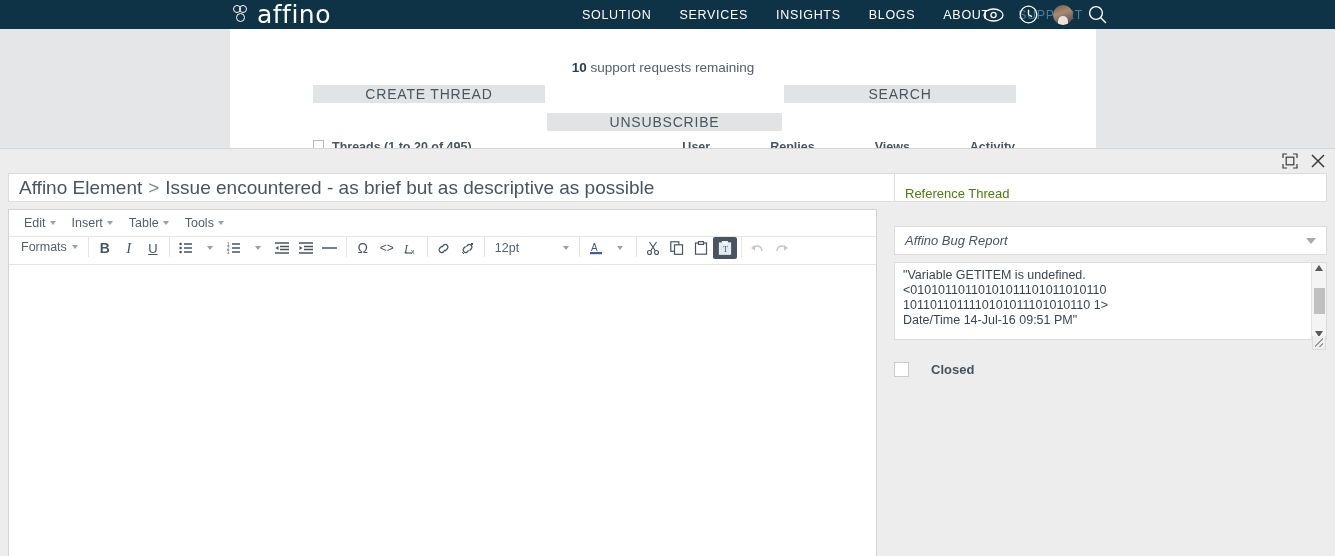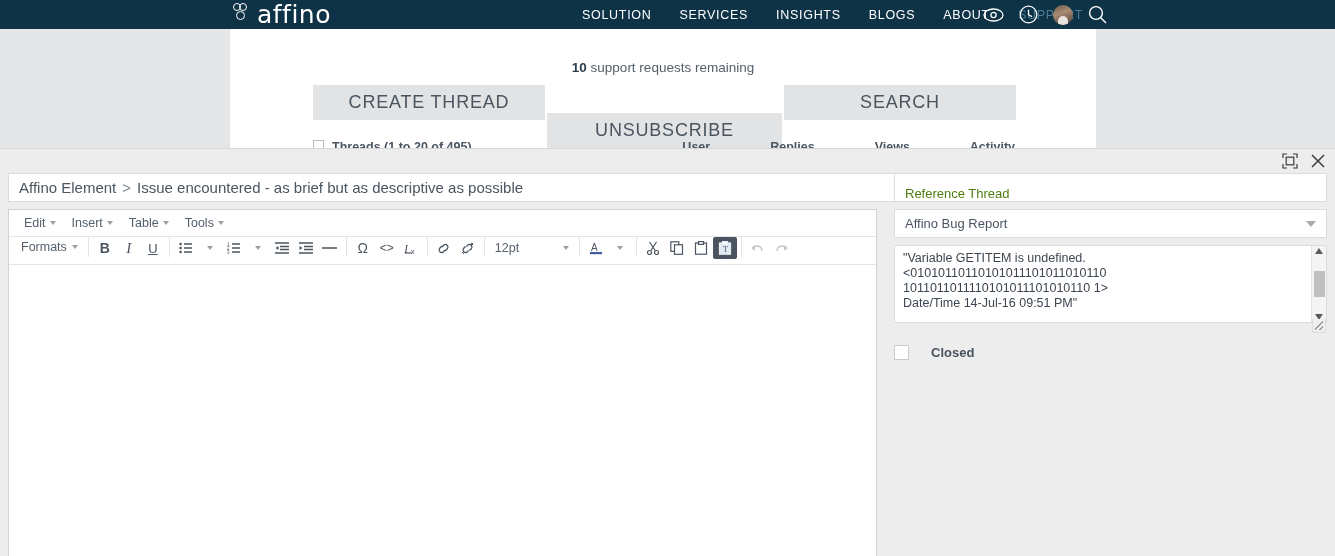--- a/index.html
+++ b/index.html
@@ -9,21 +9,21 @@
     background: #e5e6e7;
     overflow: hidden;
   }
   .page { position: relative; width: 1335px; height: 556px; }
 
   
   .site-header {
     position: absolute; top: 0; left: 0; width: 1335px; height: 29px;
     background: #0e3246; display: flex; align-items: center;
   }
-  .logo { position: absolute; left: 233px; top: 2px; display: flex; }
+  .logo { position: absolute; left: 233px; top: 2px; display: flex; align-items: center; }
   .logo-mark { width: 22px; height: 22px; position: relative; }
   .logo-mark span {
     position: absolute; border: 1.6px solid #fff; border-radius: 50%;
   }
   .lm1 { width: 8px; height: 8px; left: 0; top: 1px; }
   .lm2 { width: 8px; height: 8px; left: 6px; top: 1px; }
   .lm3 { width: 9px; height: 9px; left: 3px; top: 9px; }
   .logo-text {
     color: #fff; font-size: 25px; letter-spacing: 0.5px;
     font-family: "DejaVu Sans", sans-serif; margin-left: 2px;
@@ -55,22 +55,22 @@
     position: absolute; top: 60px; left: 230px; width: 866px; text-align: center;
     font-size: 13.5px; color: #55606b;
   }
   .remaining b { color: #2c3e50; font-weight: 700; }
   .partial-top {
     position: absolute; top: 25px; left: 230px; width: 866px; text-align: center;
     font-size: 13px; color: #3f88a8; height: 10px; overflow: hidden;
   }
   .btn-row { position: absolute; top: 85px; left: 313px; display: flex; gap: 2px; }
   .pbtn {
-    background: #e2e3e4; color: #4a5560; font-size: 18px; letter-spacing: 0.8px;
-    width: 232px; height: 35px; display: flex; align-items: center; justify-content: center;
+    background: #e2e3e4; color: #4a5560; font-size: 14px; letter-spacing: 0.8px;
+    width: 232px; height: 18px; display: flex; align-items: center; justify-content: center;
     cursor: pointer;
   }
   .pbtn.wide { width: 235px; margin-top: 28px; }
   .threads-row {
     position: absolute; top: 140px; left: 313px; width: 702px; height: 8px; overflow: hidden;
     display: flex; align-items: flex-start;
   }
   .threads-cb { width: 11px; height: 11px; border: 1px solid #b9bcbf; background: #fff; margin-right: 8px; }
   .threads-label { font-size: 12.5px; color: #4a5560; font-weight: 700; }
   .threads-cols { margin-left: auto; display: flex; gap: 60px; font-size: 12.5px; color: #4a5560; font-weight: 700; }
@@ -79,21 +79,21 @@
   .modal {
     position: absolute; left: 0; top: 148px; width: 1335px; height: 408px;
     background: #ededed; border-top: 1px solid #d5d5d5;
   }
   .modal-bar { position: absolute; right: 8px; top: 3px; display: flex; align-items: center; gap: 10px; }
   .mb-btn { width: 18px; height: 18px; color: #3b3b3b; cursor: pointer; display: flex; align-items: center; justify-content: center; }
 
   .breadcrumb {
     position: absolute; left: 8px; top: 24px; width: 1040px; height: 29px;
     background: #fff; border: 1px solid #dcdcdc; display: flex; align-items: center;
-    padding: 0 10px; font-size: 15px; color: #4a5560;
+    padding: 0 10px; font-size: 19px; color: #4a5560;
   }
   .bc-sep { margin: 0 6px; color: #7b848d; }
 
   
   .editor {
     position: absolute; left: 8px; top: 60px; width: 869px; height: 377px;
     background: #fff; border: 1px solid #d3d3d3;
   }
   .menubar {
     height: 27px; border-bottom: 1px solid #e4e4e4; display: flex; align-items: center;
@@ -126,23 +126,23 @@
   }
   .edit-area { height: 318px; background: #fff; position: relative; cursor: text; }
 
   
   .rpanel { position: absolute; left: 894px; top: 24px; width: 433px; }
   .ref-label {
     height: 29px; background: #fff; border: 1px solid #dcdcdc; display: flex; align-items: flex-end;
     padding: 0 10px; font-size: 13px; color: #4d7c0f;
   }
   .ref-select {
-    margin-top: 7px; height: 29px; background: #fff; border: 1px solid #dcdcdc;
+    margin-top: 24px; height: 29px; background: #fff; border: 1px solid #dcdcdc;
     display: flex; align-items: center; padding: 0 10px; font-size: 13px; color: #4a5560;
-    justify-content: space-between; cursor: pointer;
+    justify-content: space-between; cursor: pointer; font-style: italic;
   }
   .sel-caret { width: 0; height: 0; border-left: 5px solid transparent; border-right: 5px solid transparent; border-top: 6px solid #a5abb1; }
   .ref-text-wrap {
     margin-top: 7px; height: 78px; background: #fff; border: 1px solid #dcdcdc;
     display: flex; position: relative;
   }
   .ref-text {
     flex: 1; padding: 5px 8px; font-size: 12.5px; line-height: 15px; color: #3c4650;
     white-space: pre-wrap; overflow: hidden; word-break: break-all;
   }

